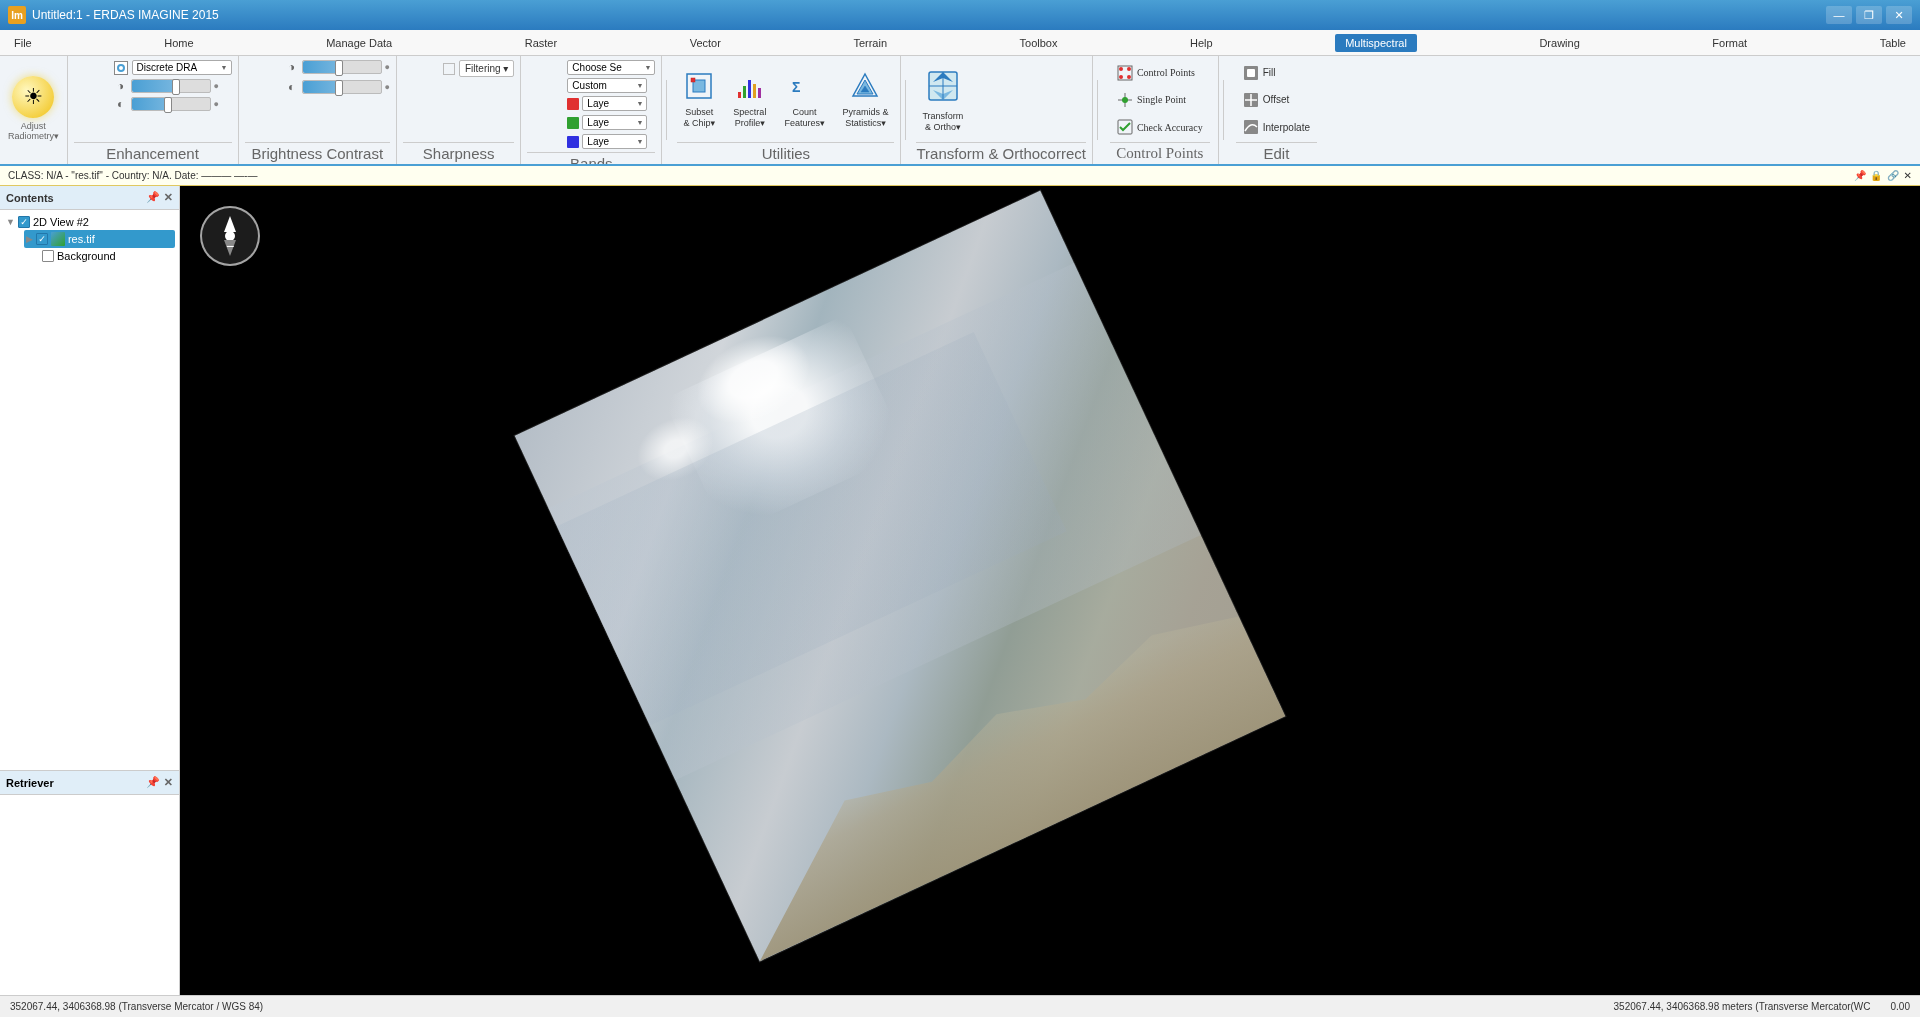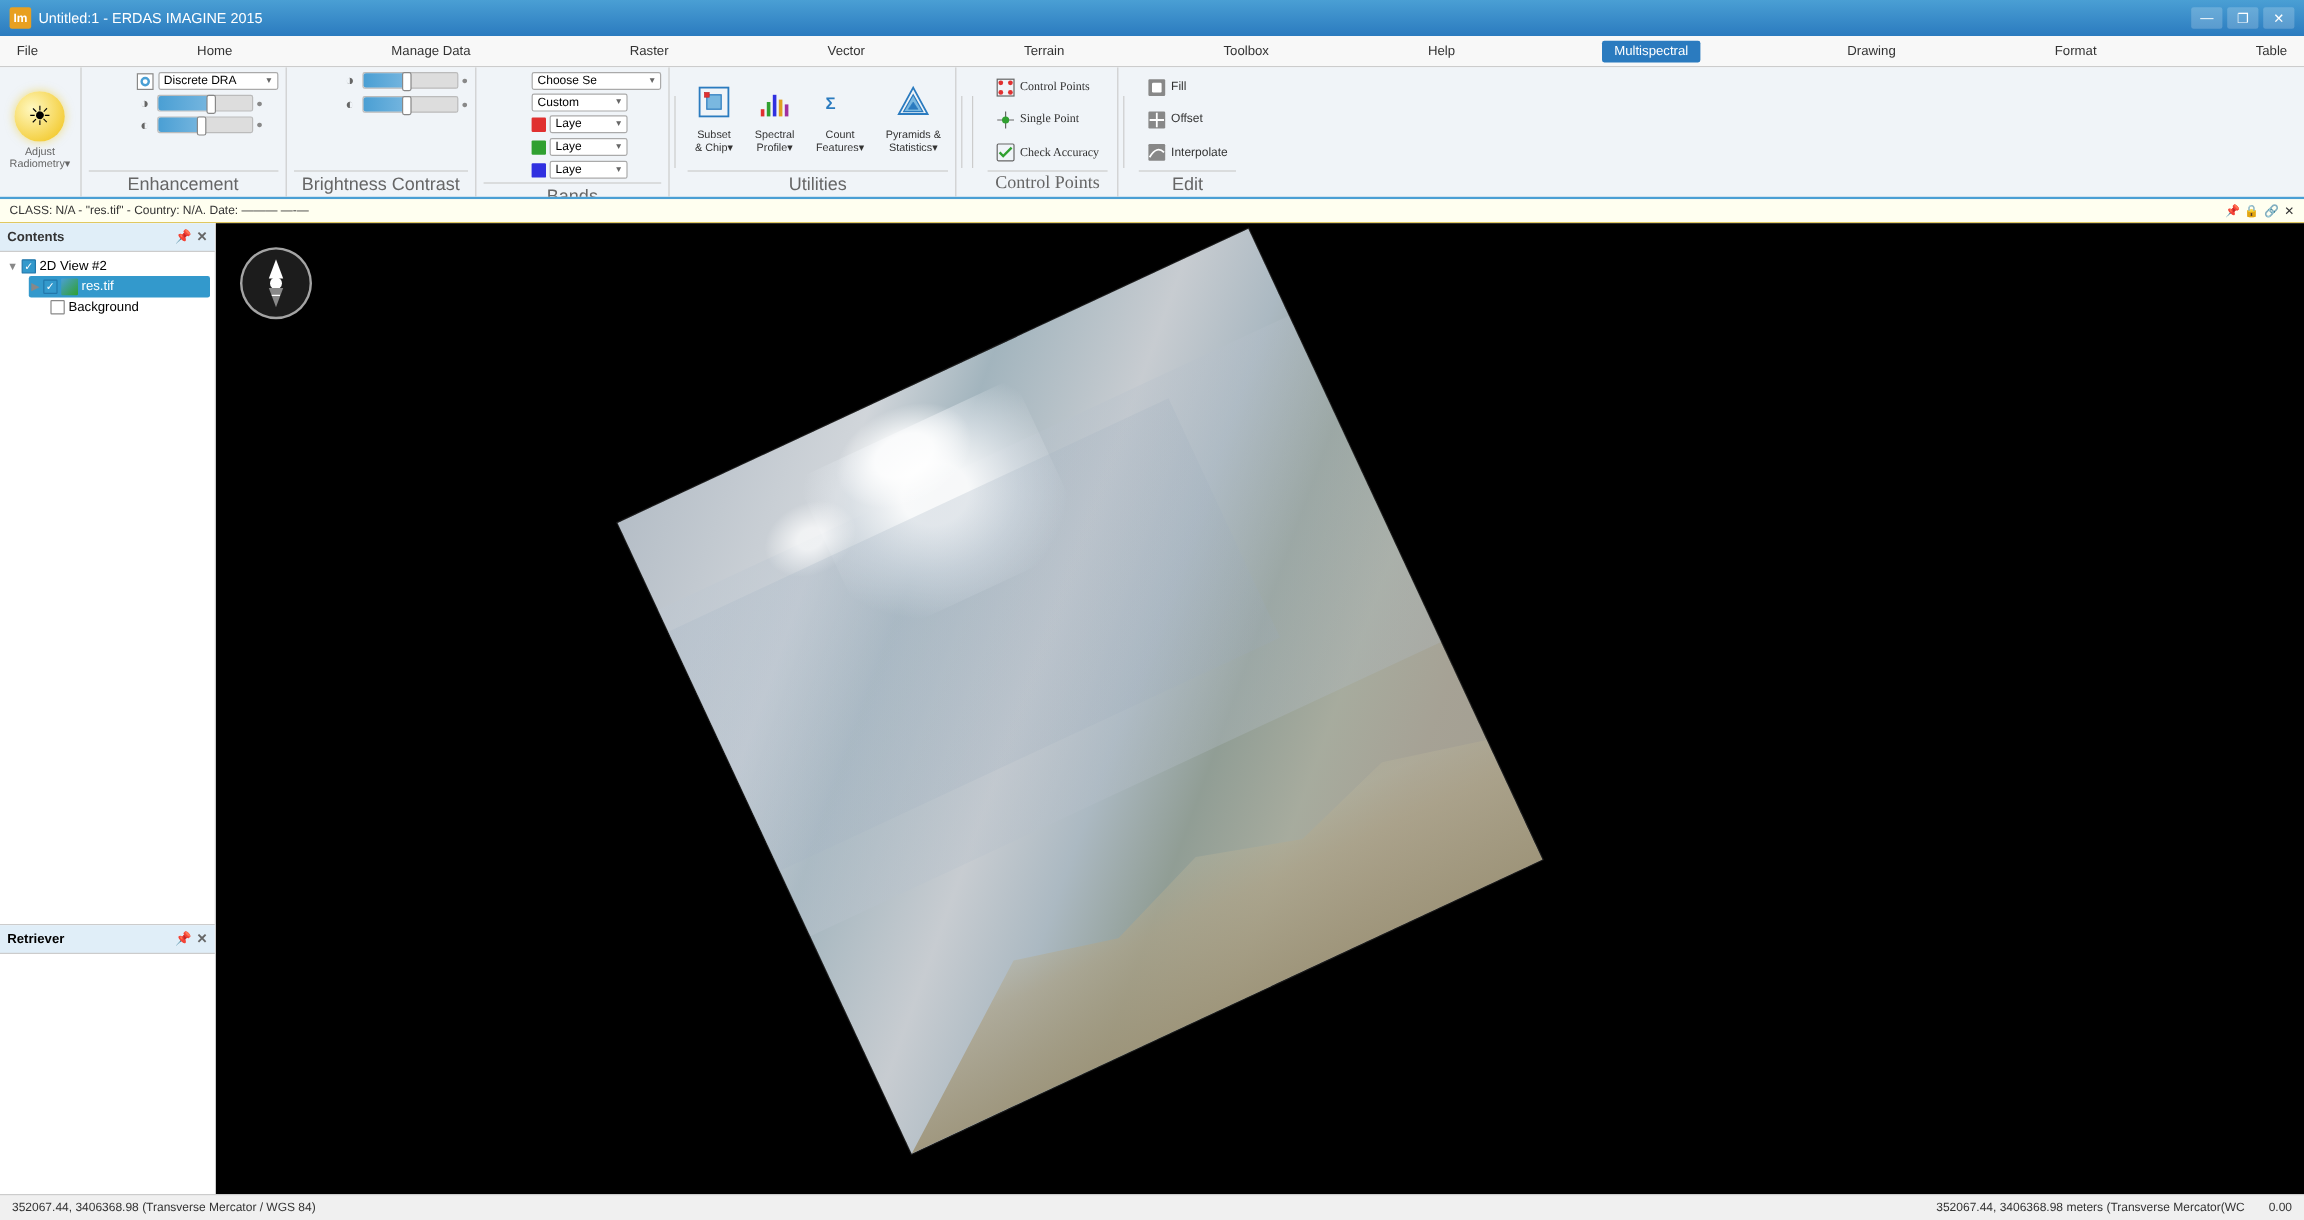--- a/index.html
+++ b/index.html
@@ -558,24 +558,35 @@
         <div class="mini-slider">
           <div class="mini-slider-fill" style="width:50%;"></div>
           <div class="mini-slider-handle" style="left:42%;"></div>
         </div>
         <span style="font-size:9px;color:#888;">●</span>
       </div>
     </div>
     <div class="ribbon-group-label">Brightness Contrast</div>
   </div>
 
+  <div class="ribbon-group">
+    <div class="ribbon-group-content" style="flex-direction:column;align-items:flex-start;gap:4px;">
+      <div style="display:flex;align-items:center;gap:4px;">
+        <div style="width:12px;height:12px;border:1px solid #bbb;display:flex;align-items:center;justify-content:center;">
+          <div style="width:6px;height:6px;background:transparent;"></div>
+        </div>
+        <div class="filter-btn">Filtering ▾</div>
+      </div>
+    </div>
+    <div class="ribbon-group-label">Sharpness</div>
+  </div>
 
   <div class="ribbon-group">
     <div class="ribbon-group-content" style="flex-direction:column;align-items:flex-start;gap:3px;">
-      <div class="dropdown-small" style="width:108px;">Choose Se</div>
+      <div class="dropdown-small" style="width:88px;">Choose Se</div>
       <div class="dropdown-small" style="width:80px;">Custom</div>
       <div class="band-row">
         <div class="band-color-box" style="background:#e03030;"></div>
         <div class="band-dropdown dropdown-small" style="width:65px;font-size:10px;">Laye</div>
       </div>
       <div class="band-row">
         <div class="band-color-box" style="background:#30a030;"></div>
         <div class="band-dropdown dropdown-small" style="width:65px;font-size:10px;">Laye</div>
       </div>
       <div class="band-row">
@@ -634,20 +645,37 @@
           </svg>
         </div>
         <div class="btn-label">Pyramids &amp;<br>Statistics▾</div>
       </div>
     </div>
     <div class="ribbon-group-label">Utilities</div>
   </div>
 
   <div class="small-divider"></div>
 
+  <div class="transform-group">
+    <div class="transform-content">
+      <div class="ribbon-btn">
+        <div class="btn-icon">
+          <svg width="32" height="36" viewBox="0 0 32 36">
+            <rect x="2" y="4" width="28" height="28" fill="#d0e8f0" stroke="#2b7bbf" stroke-width="1.5" rx="2"></rect>
+            <polygon points="6,14 16,4 26,14 16,10" fill="#2b7bbf"></polygon>
+            <polygon points="6,22 16,32 26,22 16,26" fill="#7ab8e0"></polygon>
+            <line x1="16" y1="4" x2="16" y2="32" stroke="#2b7bbf" stroke-width="1"></line>
+            <line x1="2" y1="18" x2="30" y2="18" stroke="#2b7bbf" stroke-width="1"></line>
+          </svg>
+        </div>
+        <div class="btn-label">Transform<br>&amp; Ortho▾</div>
+      </div>
+    </div>
+    <div class="ribbon-group-label">Transform &amp; Orthocorrect</div>
+  </div>
 
   <div class="small-divider"></div>
 
   <div class="cp-group">
     <div class="cp-content">
       <div class="cp-btn">
         <div class="cp-icon">
           <svg width="16" height="16" viewBox="0 0 16 16">
             <rect x="1" y="1" width="14" height="14" fill="none" stroke="#666" stroke-width="1"></rect>
             <circle cx="4" cy="4" r="2" fill="#e03030"></circle>

